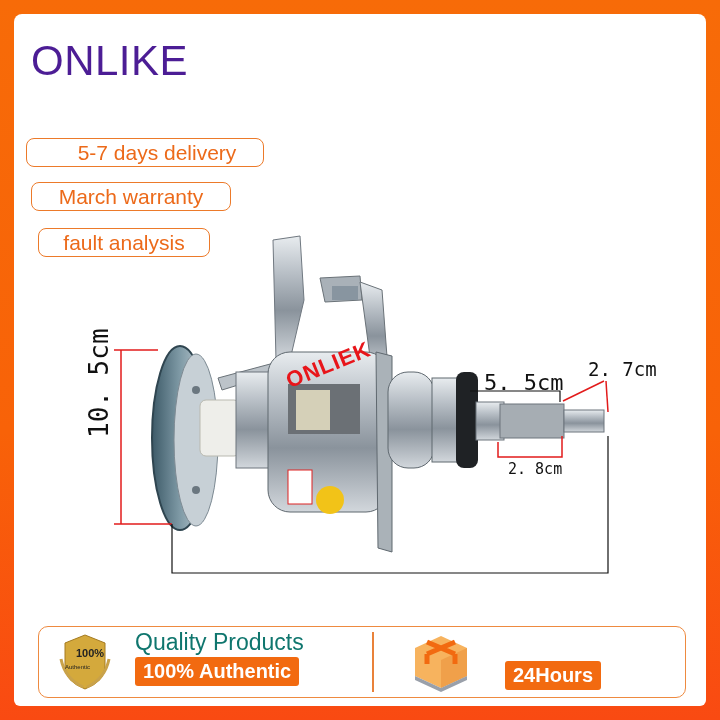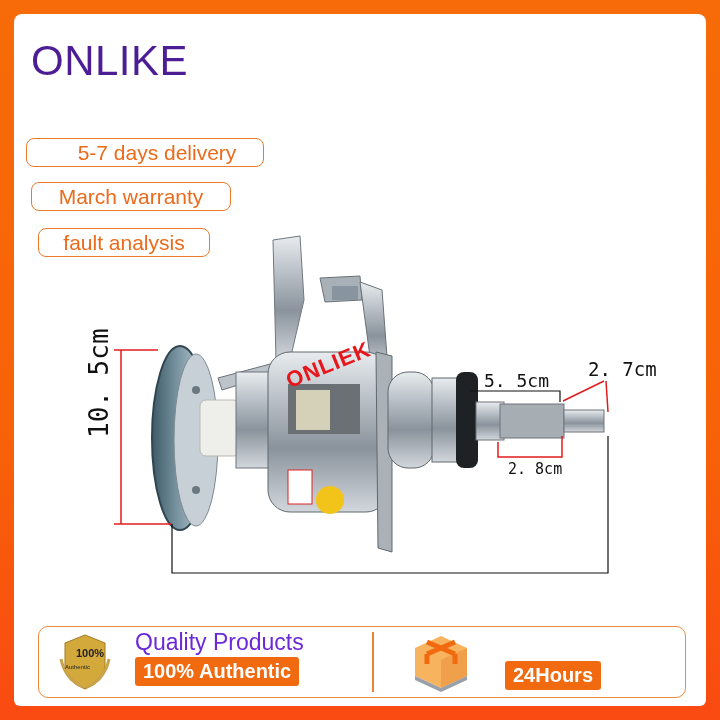--- a/index.html
+++ b/index.html
@@ -7,21 +7,21 @@
   .frame { position:absolute; left:0; top:0; width:720px; height:720px;
            background:linear-gradient(180deg,#f76b08 0%,#f86208 60%,#f94a12 100%); }
   .card { position:absolute; left:14px; top:14px; width:692px; height:692px; background:#fff; border-radius:8px 8px 6px 6px; }
   .brand { position:absolute; left:31px; top:37px; font-size:42px; color:#4c1d95; letter-spacing:0.5px; }
   .pill { position:absolute; border:1.5px solid #ec7a2a; border-radius:8px; color:#ec6a1a; font-size:21px; height:27px; line-height:27px; text-align:center; background:#fff; }
   .product { position:absolute; left:0; top:0; width:720px; height:720px; }
   .dim { position:absolute; font-family:"DejaVu Sans Mono", monospace; color:#111; }
   .watermark { position:absolute; left:284px; top:352px; transform:rotate(-22deg); font-size:22px; font-weight:bold; color:#e8151a; letter-spacing:1px; }
   .banner { position:absolute; left:38px; top:626px; width:646px; height:70px; border:1.5px solid #ee8a40; border-radius:10px; background:#fff; }
   .divider { position:absolute; left:333px; top:5px; width:1.5px; height:60px; background:#e9823a; }
-  .btitle { position:absolute; font-size:23px; color:#6d28d9; }
+  .btitle { position:absolute; font-size:23px; color:#0f766e; }
   .btag { position:absolute; height:29px; line-height:29px; background:#f26a10; color:#fff; font-size:20px; font-weight:bold; padding:0 8px; border-radius:3px; }
 </style>
 </head>
 <body>
 
 <div class="frame">
   <div class="card"></div>
 </div>
 
 <div class="brand">ONLIKE</div>
@@ -77,21 +77,21 @@
   <line x1="114" y1="350" x2="158" y2="350" stroke="#e21b1b" stroke-width="1.5"></line>
   <line x1="114" y1="524" x2="172" y2="524" stroke="#e21b1b" stroke-width="1.5"></line>
   <polyline points="172,524 172,573 608,573 608,436" fill="none" stroke="#111" stroke-width="1.2"></polyline>
   <polyline points="470,391 560,391 560,402" fill="none" stroke="#111" stroke-width="1.2"></polyline>
   <line x1="563" y1="401" x2="604" y2="381" stroke="#e21b1b" stroke-width="1.5"></line>
   <line x1="606" y1="381" x2="608" y2="412" stroke="#e21b1b" stroke-width="1.5"></line>
   <polyline points="498,442 498,457 562,457 562,436" fill="none" stroke="#e21b1b" stroke-width="1.5"></polyline>
 </svg>
 
 <div class="dim" style="left:84px;top:438px;font-size:26px;transform:rotate(-90deg);transform-origin:left top;">10. 5cm</div>
-<div class="dim" style="left:484px;top:370px;font-size:18px;">5. 5cm</div>
+<div class="dim" style="left:484px;top:370px;font-size:22px;">5. 5cm</div>
 <div class="dim" style="left:588px;top:358px;font-size:19px;">2. 7cm</div>
 <div class="dim" style="left:508px;top:460px;font-size:15px;">2. 8cm</div>
 <div class="watermark">ONLIEK</div>
 
 <div class="banner">
   <svg style="position:absolute;left:16px;top:6px;" width="60" height="58" viewBox="0 0 60 58">
     <path d="M30 2 L50 10 L50 34 Q50 48 30 56 Q10 48 10 34 L10 10 Z" fill="#d4a93c" stroke="#a47a20"></path>
     <path d="M6 26 Q10 46 28 54 M54 26 Q50 46 32 54" fill="none" stroke="#c9a24a" stroke-width="3"></path>
   </svg>
   <div style="position:absolute;left:37px;top:20px;font-size:11px;font-weight:bold;color:#222;">100%</div>

